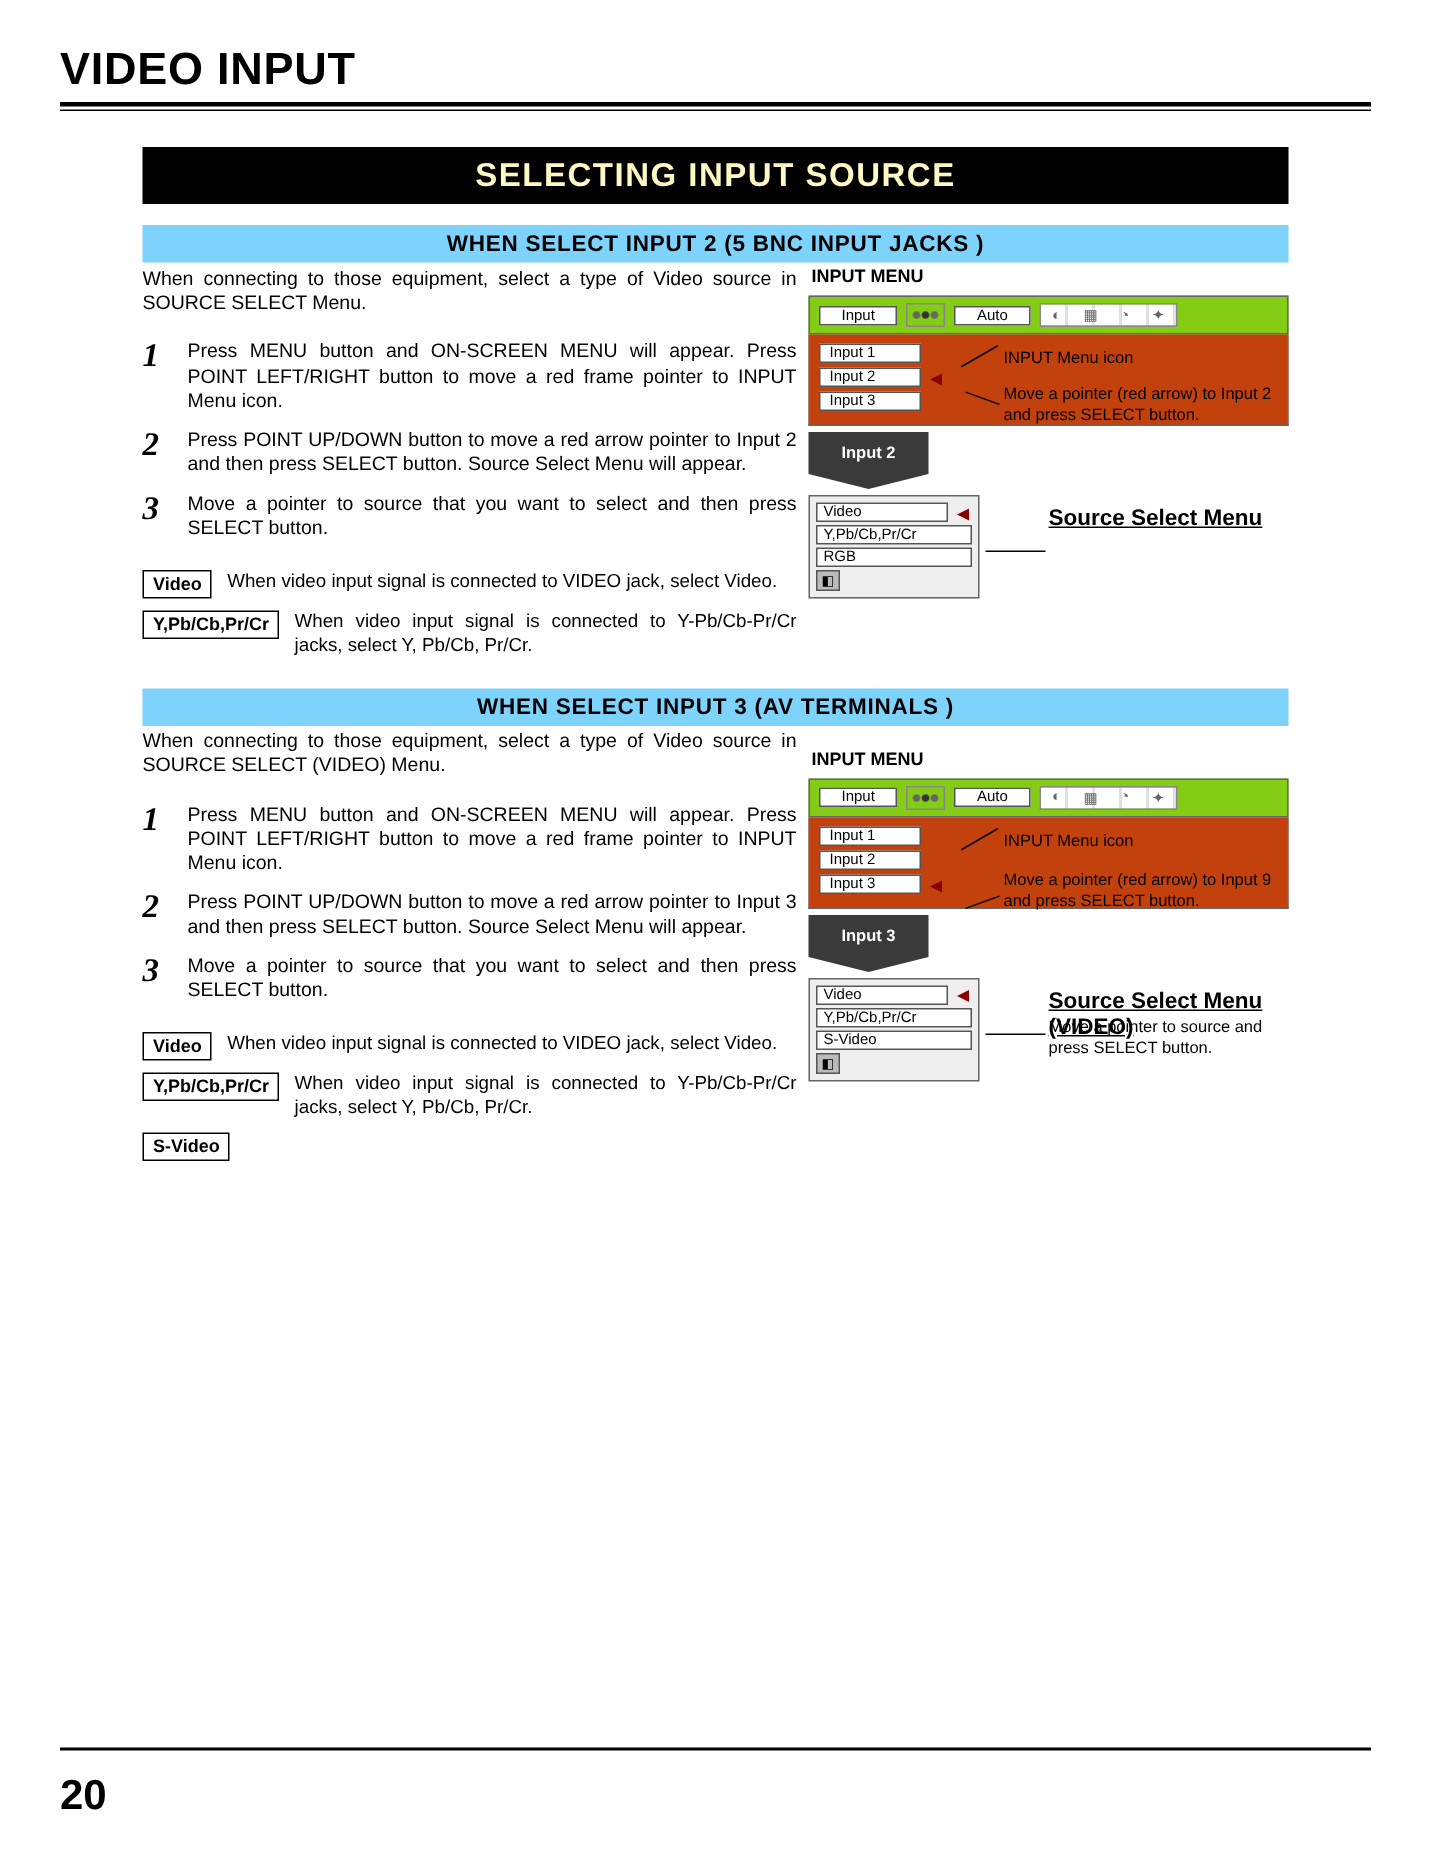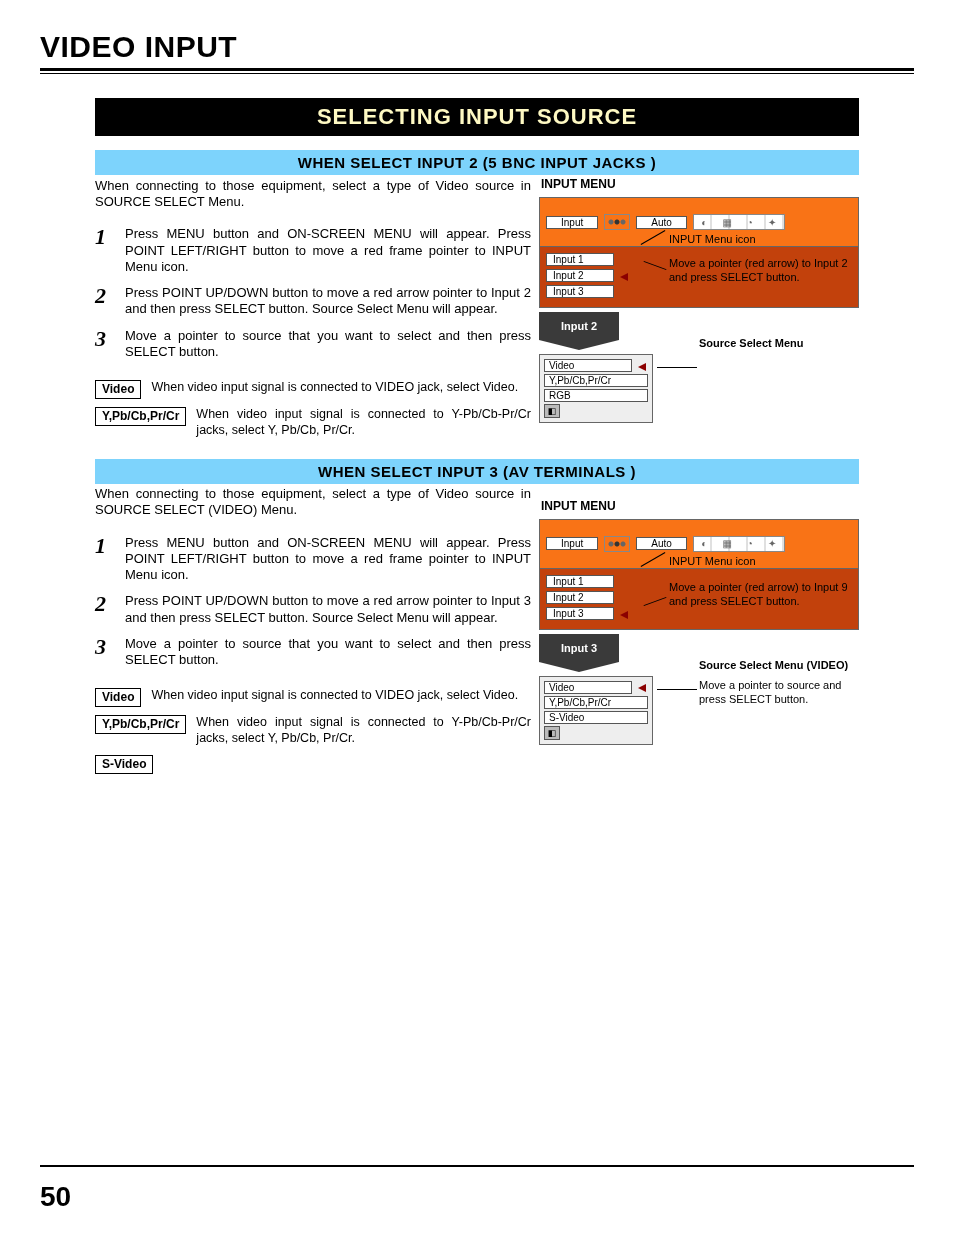--- a/index.html
+++ b/index.html
@@ -79,22 +79,22 @@
   .panel-title { font-weight: bold; font-size: 12px; margin: 0 0 6px 2px; }
 
   
   .menu-wrap {
     position: relative;
     width: 320px;
     font-size: 11px;
   }
   .menu-bar {
     border: 1px solid #666;
-    background: #f97316;
-    padding: 16px 6px;
+    background: #84cc16;
+    padding: 4px 6px;
     display: flex;
     align-items: center;
     gap: 6px;
   }
   .mini-btn {
     background: #fff;
     border: 1px solid #555;
     padding: 0 14px;
     font-size: 10px;
   }
@@ -163,21 +163,22 @@
   .big-arrow::after {
     content: "";
     position: absolute;
     top: 100%; left: 0;
     border-left: 40px solid transparent;
     border-right: 40px solid transparent;
     border-top: 10px solid #3a3a3a;
   }
   .sub-title {
     font-weight: bold;
-    font-size: 11px;
+    font-size: 15px;
+    text-decoration: underline;
     position: absolute;
   }
   .src-menu {
     margin-top: 14px;
     border: 1px solid #666;
     background: #eee;
     width: 104px;
     padding: 4px;
   }
   .src-item {
@@ -372,13 +373,13 @@
           <div class="src-close">◧</div>
         </div>
         <div class="annot" style="top:160px;left:160px;width:160px;">Move a pointer to source and press SELECT button.</div>
         <div class="annot-line" style="top:170px;left:118px;width:40px;"></div>
       </div>
     </div>
   </div>
 </div>
 
 <hr class="footer-rule">
-<div class="page-number">50</div>
+<div class="page-number">20</div>
 
 </body></html>

